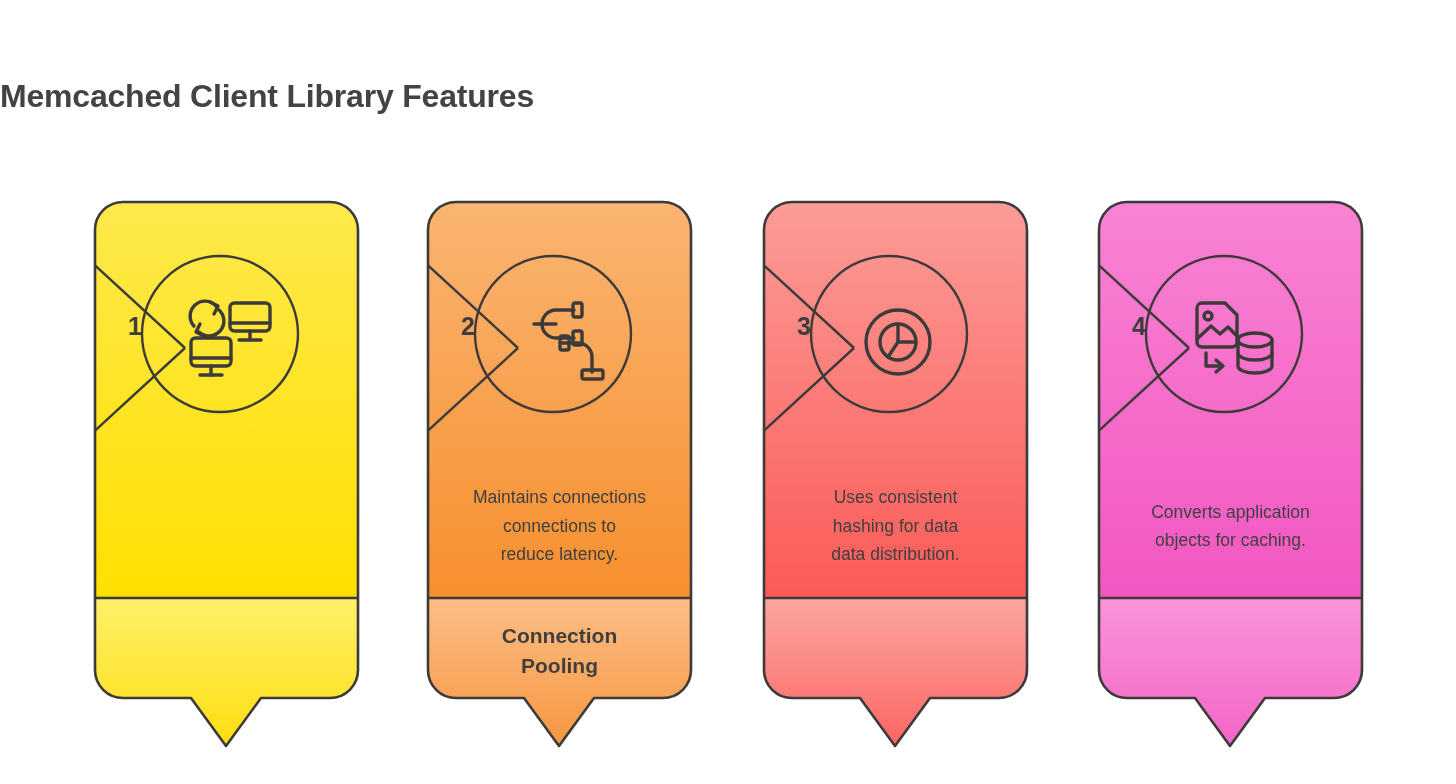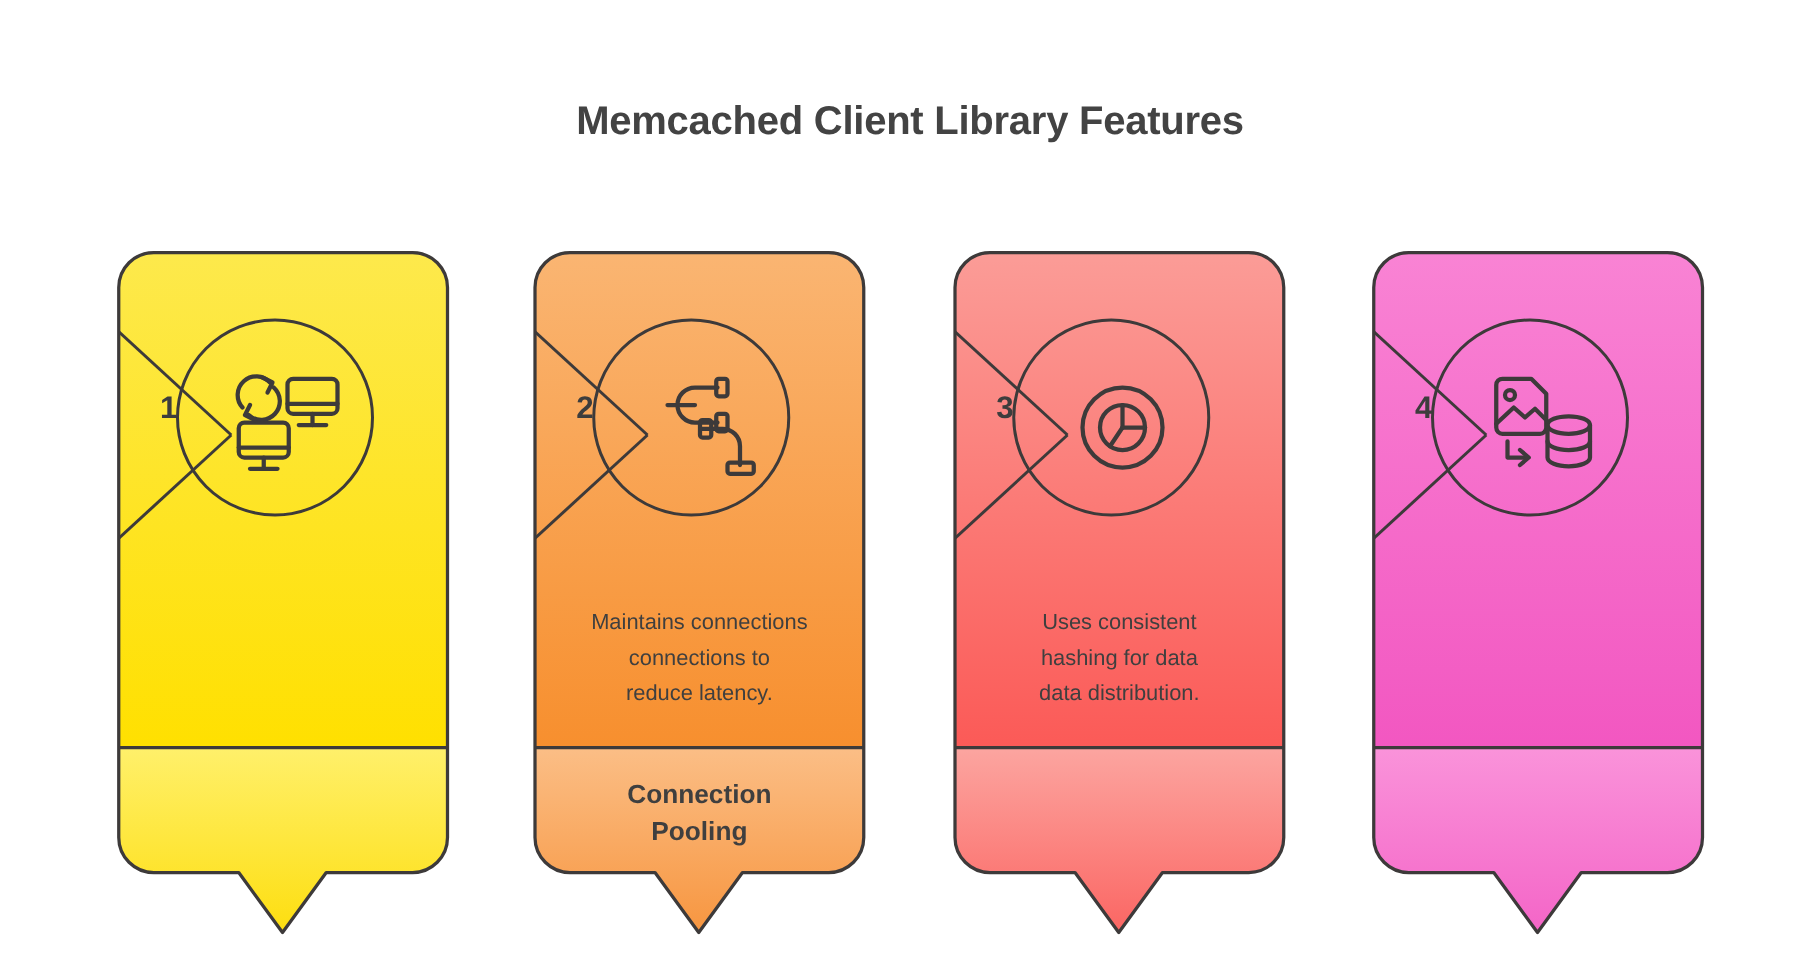--- a/index.html
+++ b/index.html
@@ -14,21 +14,21 @@
     color: #3d3d3d;
     overflow: hidden;
     position: relative;
   }
 
   #page-title {
     position: absolute;
     top: 78px;
     left: 0;
     width: 1456px;
-    text-align: center;
+    text-align: left;
     font-size: 32px;
     font-weight: bold;
     letter-spacing: -0.2px;
     color: #434343;
   }
 
   #cards {
     position: absolute;
     top: 0;
     left: 0;
@@ -287,15 +287,17 @@
         <circle cx="21" cy="18" r="4"></circle>
         <polyline points="10,41 24,28 33,36 41,29 50,38"></polyline>
         <polyline points="19,55 19,68 34,68"></polyline>
         <polyline points="29,62 36,68 29,74"></polyline>
         <ellipse cx="68" cy="42" rx="17" ry="7"></ellipse>
         <path d="M51,42 L51,68 A17,7 0 0 0 85,68 L85,42"></path>
         <path d="M51,55 A17,7 0 0 0 85,55"></path>
       </svg>
     </div>
 
+    <div class="card-body-text">Converts application
+objects for caching.</div>
   </div>
 
 </div>
 
 </body></html>

